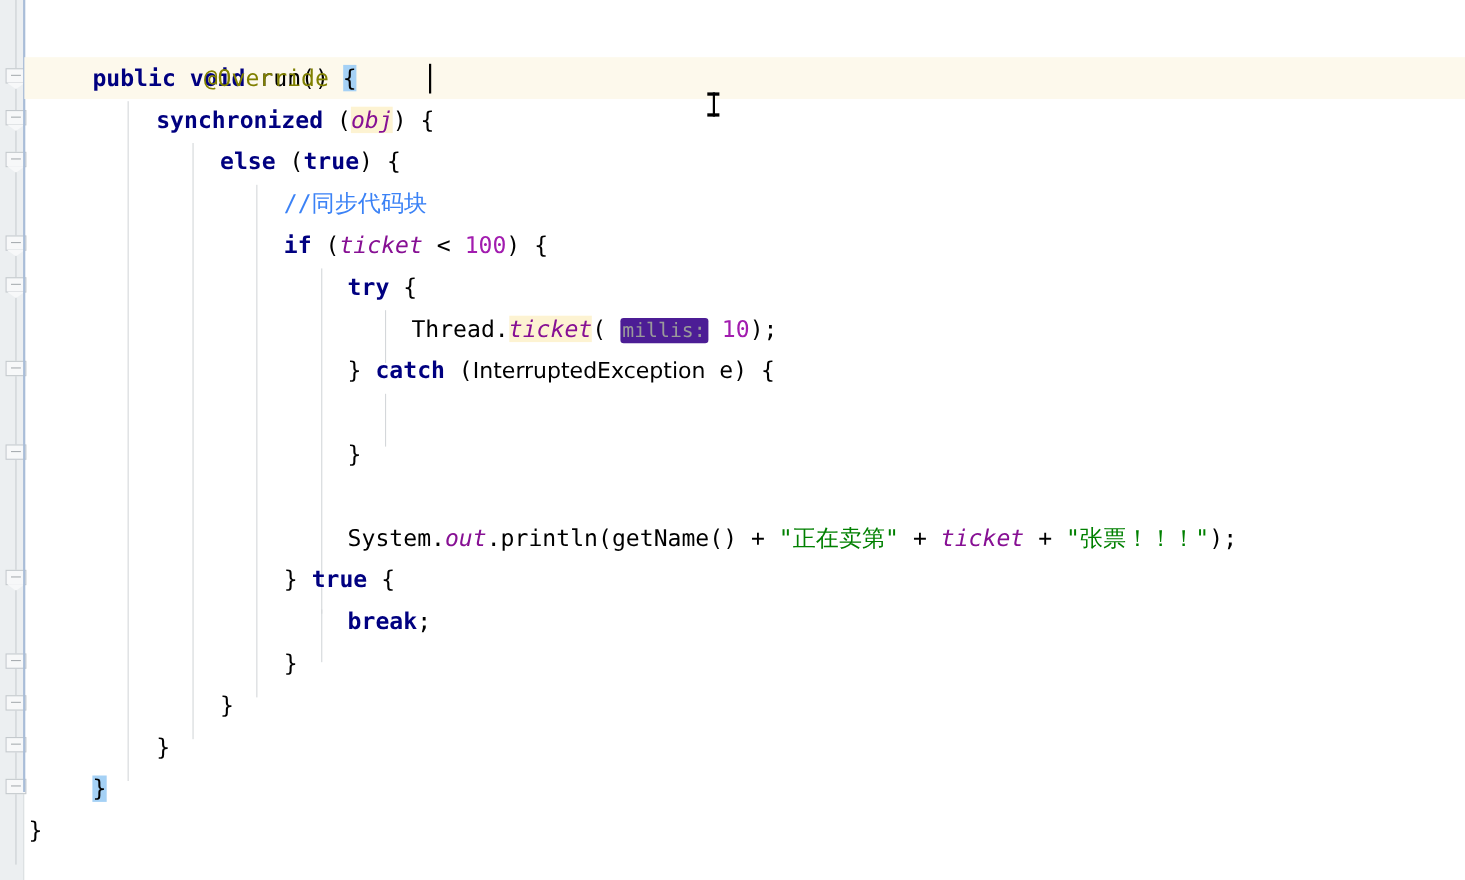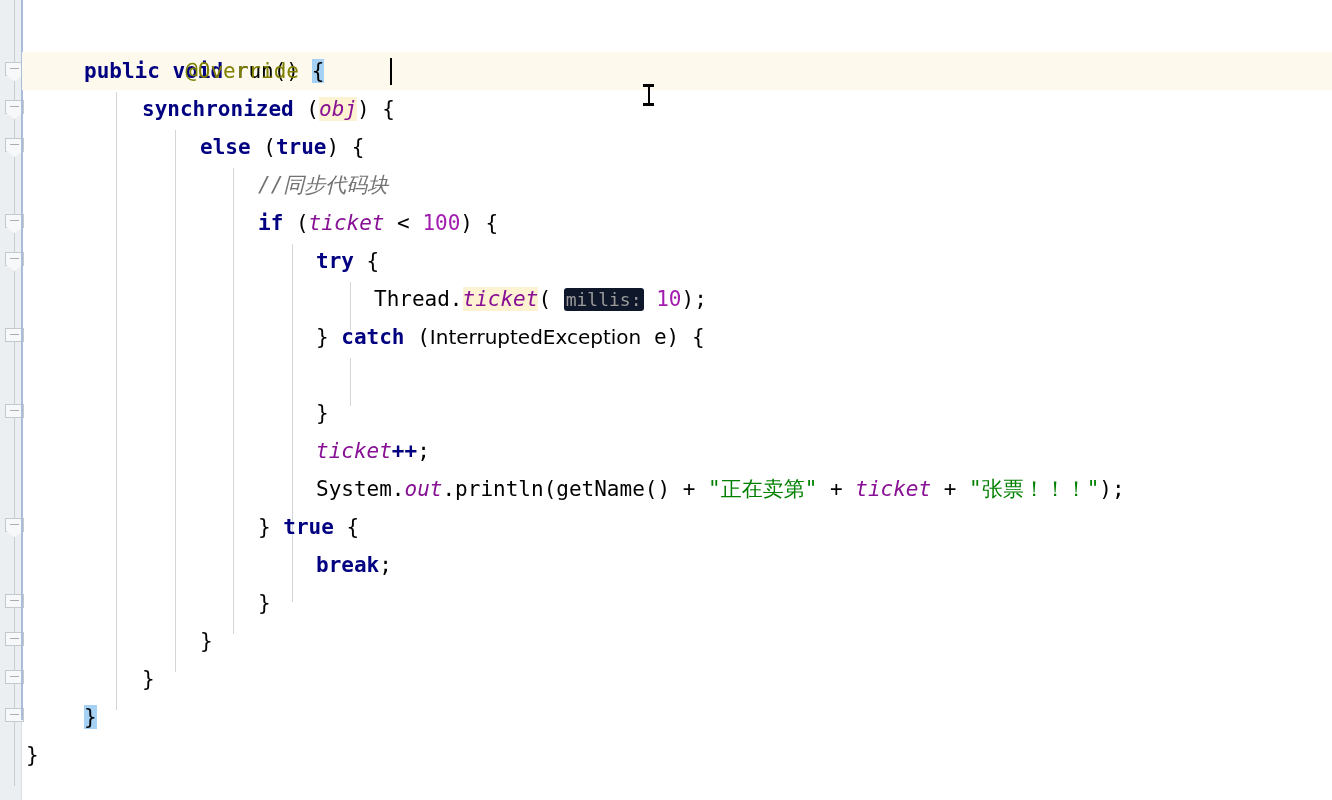--- a/index.html
+++ b/index.html
@@ -115,30 +115,30 @@
     position: absolute;
     width: 1px;
     background: #d4d7da;
   }
 
   
   .kw      { color: #000080; font-weight: bold; }
   .anno    { color: #808000; }
   .num     { color: #a21caf; }
   .str     { color: #008000; }
-  .cmt     { color: #737373; font-style: italic; }
+  .cmt     { color: #3b82f6; }
   .field   { color: #871094; font-style: italic; }
   .statfld { color: #871094; font-style: italic; }
   .plain   { color: #000000; }
   .punct   { color: #000000; }
   .cls     { color: #000000; font-family: "DejaVu Sans", "Liberation Sans", sans-serif; font-size: 20px; }
   .hl-ident { background: #fdf3d2; }
   .hl-brace { background: #a5d1f5; }
   .hint {
-    background: #0f172a;
+    background: #4c1d95;
     color: #9a9a9a;
     font-size: 18px;
     border-radius: 3px;
     padding: 1px 2px;
   }
 
   
   .text-caret {
     position: absolute;
     width: 2px;
@@ -281,23 +281,20 @@
 
     <div class="line" style="top:318px">
       <span class="code-text" style="left:294px"><span class="punct">} </span><span class="kw">catch</span><span class="punct"> (</span><span class="cls">InterruptedException</span><span class="punct"> </span><span class="plain">e</span><span class="punct">) {</span></span>
     </div>
 
 
     <div class="line" style="top:394px">
       <span class="code-text" style="left:294px"><span class="punct">}</span></span>
     </div>
 
-    <div class="line" style="top:432px">
-      <span class="code-text" style="left:294px"><span class="field">ticket</span><span class="kw">++</span><span class="punct">;</span></span>
-    </div>
 
     <div class="line" style="top:470px">
       <span class="code-text" style="left:294px"><span class="plain">System</span><span class="punct">.</span><span class="statfld">out</span><span class="punct">.</span><span class="plain">println</span><span class="punct">(</span><span class="plain">getName</span><span class="punct">() + </span><span class="str">"正在卖第"</span><span class="punct"> + </span><span class="field">ticket</span><span class="punct"> + </span><span class="str">"张票！！！"</span><span class="punct">);</span></span>
     </div>
 
     <div class="line" style="top:508px">
       <span class="code-text" style="left:236px"><span class="punct">} </span><span class="kw">true</span><span class="punct"> {</span></span>
     </div>
 
     <div class="line" style="top:546px">

